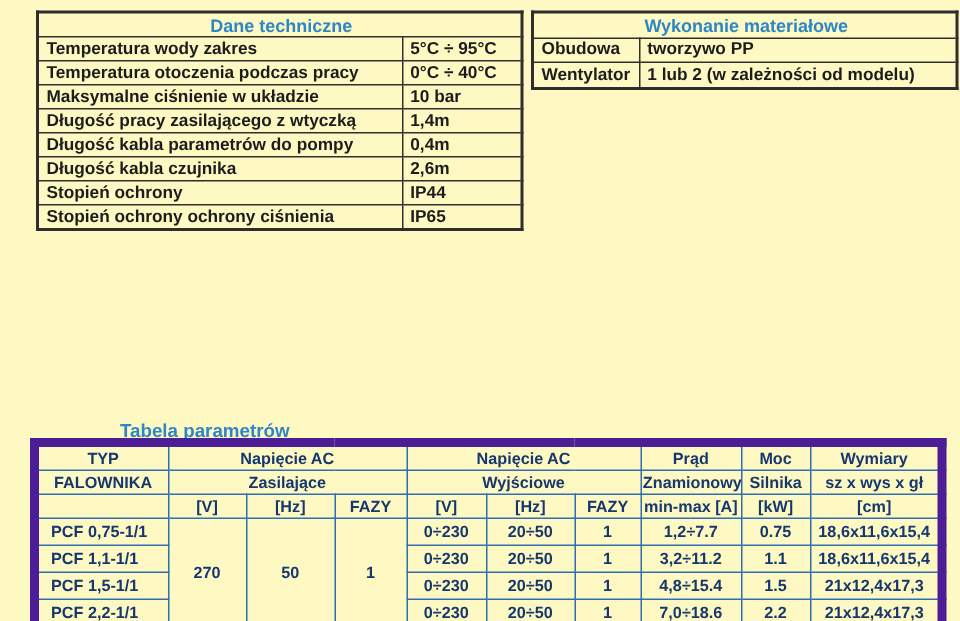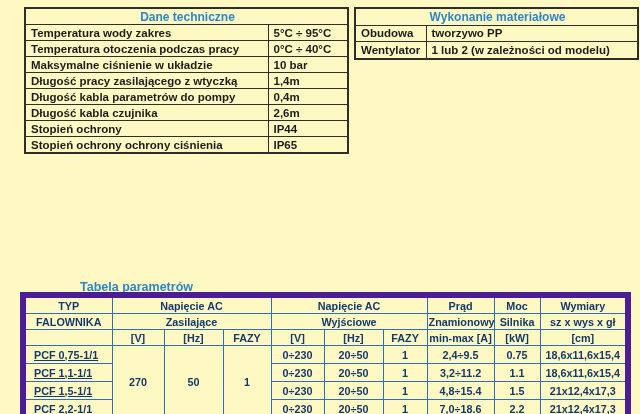--- a/index.html
+++ b/index.html
@@ -54,21 +54,21 @@
   }
   #params-table td{
     border:1px solid #2f6db4;
     text-align:center;
     padding:0 1px;
     white-space:nowrap;
     overflow:hidden;
   }
   #params-table tr.hrow td{height:15px;}
   #params-table tr.drow td{height:17px;}
-  #params-table td.typ-cell{text-align:left;padding-left:8px;text-decoration:underline;}
+  #params-table td.typ-cell{text-align:left;padding-left:8px;}
 </style>
 </head>
 <body>
 
 <div id="page">
 
   <table id="dane-table" class="spec-table">
     <colgroup>
         <col style="width:243px">
         <col style="width:80px">
@@ -177,21 +177,21 @@
       <td>[cm]</td>
     </tr>
     <tr class="drow">
       <td class="typ-cell">PCF 0,75-1/1</td>
       <td rowspan="4">270</td>
       <td rowspan="4">50</td>
       <td rowspan="4">1</td>
       <td>0÷230</td>
       <td>20÷50</td>
       <td>1</td>
-      <td>2,4÷9.5</td>
+      <td>1,2÷7.7</td>
       <td>0.75</td>
       <td>18,6x11,6x15,4</td>
     </tr>
     <tr class="drow">
       <td class="typ-cell">PCF 1,1-1/1</td>
       <td>0÷230</td>
       <td>20÷50</td>
       <td>1</td>
       <td>3,2÷11.2</td>
       <td>1.1</td>

